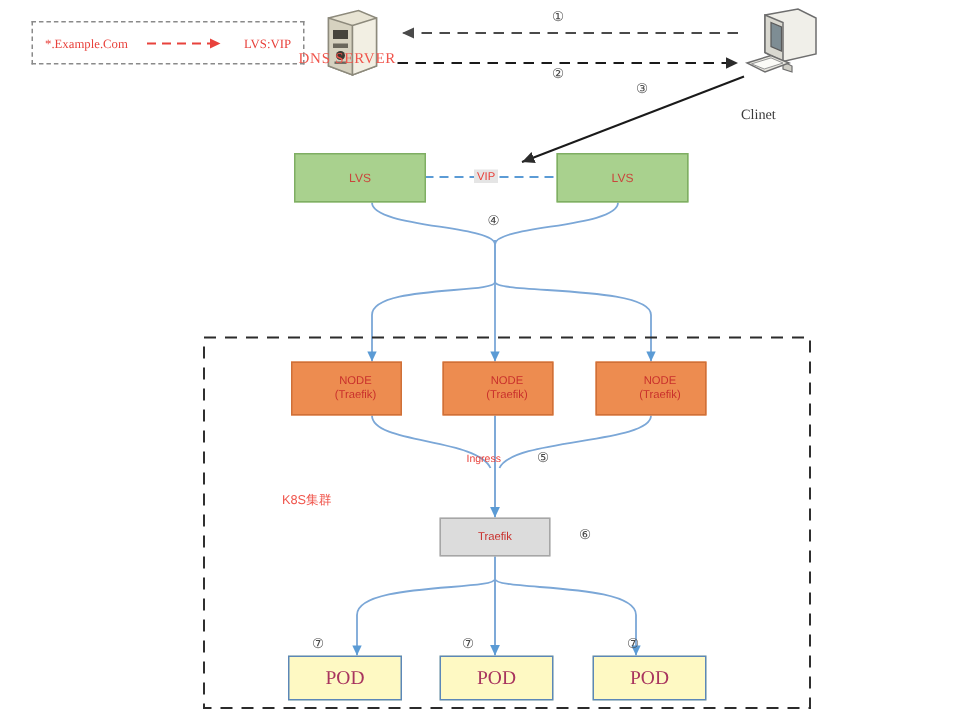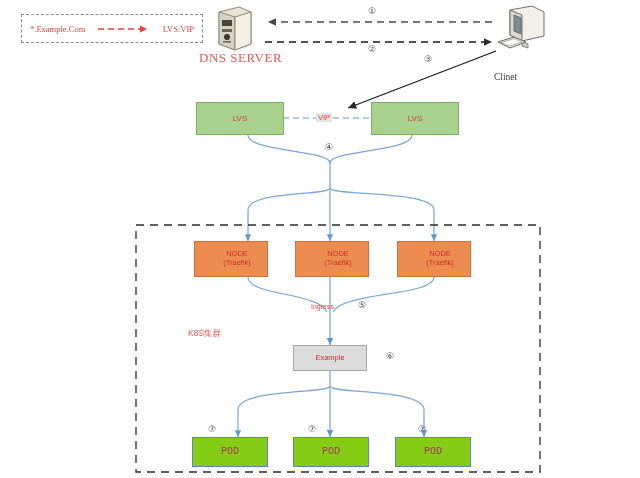--- a/index.html
+++ b/index.html
@@ -52,25 +52,25 @@
     padding-left: 12px;
   }
   .service-box {
     background: #dcdcdc;
     border: 1px solid #a6a6a6;
     color: #c9302c;
     font-family: "Liberation Sans", sans-serif;
     font-size: 7.5px;
   }
   .pod-box {
-    background: #84cc16;
+    background: #fef9c3;
     border: 1px solid #5b87b8;
     color: #a8345e;
-    font-family: Liberation Mono, monospace;
-    font-size: 10px;
+    font-family: Liberation Serif, serif;
+    font-size: 13px;
   }
   .legend-box {
     position: absolute;
     left: 7px;
     top: 14px;
     width: 182px;
     height: 29px;
     box-sizing: border-box;
     border: 1px dashed #8a8a8a;
     display: flex;
@@ -215,21 +215,21 @@
     <svg width="54" height="46" viewBox="0 0 54 46" aria-hidden="true">
       <polygon points="14,6 34,1 46,6 46,38 30,44 14,38" fill="#e8e4d4" stroke="#8d8a7c" stroke-width="1"></polygon>
       <polygon points="14,6 30,11 30,44 14,38" fill="#d6d2c0" stroke="#8d8a7c" stroke-width="1"></polygon>
       <polygon points="30,11 46,6 46,38 30,44" fill="#f2efe3" stroke="#8d8a7c" stroke-width="1"></polygon>
       <rect x="17" y="14" width="10" height="6" fill="#46443c"></rect>
       <rect x="17" y="23" width="10" height="3" fill="#6a675c"></rect>
       <circle cx="22" cy="31" r="3" fill="#3a3832"></circle>
       <rect x="18" y="35" width="8" height="1.6" fill="#6a675c"></rect>
     </svg>
   </div>
-  <div class="plain-label red-label" style="left:199px; top:50px; font-size:13px; letter-spacing:0.5px;">DNS  SERVER</div>
+  <div class="plain-label red-label" style="left:199px; top:34px; font-size:10px; letter-spacing:0.5px;">DNS  SERVER</div>
 
   <div class="icon-holder" style="left:492px; top:4px;">
     <svg width="58" height="52" viewBox="0 0 58 52" aria-hidden="true">
       <polygon points="18,6 40,2 52,8 52,32 30,37 18,31" fill="#f0efe9" stroke="#6e6e6e" stroke-width="1"></polygon>
       <polygon points="18,6 30,11 30,37 18,31" fill="#d9d8d0" stroke="#6e6e6e" stroke-width="1"></polygon>
       <polygon points="22,11 29,14 29,30 22,27" fill="#7e8d94" stroke="#5a5a5a" stroke-width="0.8"></polygon>
       <polygon points="30,37 36,40 36,44 30,42" fill="#cfcec6" stroke="#6e6e6e" stroke-width="0.8"></polygon>
       <polygon points="6,38 22,33 34,38 18,44" fill="#e9e8e1" stroke="#6e6e6e" stroke-width="1"></polygon>
       <polygon points="9,38.6 22,34.6 30,38 17.5,42" fill="#fbfbf7" stroke="#8a8a8a" stroke-width="0.6"></polygon>
     </svg>
@@ -265,21 +265,21 @@
     <span>(Traefik)</span>
   </div>
   <div class="node-box node-k8s" style="left:397px; top:241px; width:74px; height:36px;">
     <span>NODE</span>
     <span>(Traefik)</span>
   </div>
 
   <div class="ingress-label" style="left:311px; top:303px;">Ingress</div>
 
   <div class="node-box service-box" style="left:293px; top:345px; width:74px; height:26px;">
-    <span>Example</span>
+    <span>Traefik</span>
   </div>
 
   <div class="node-box pod-box" style="left:192px; top:437px; width:76px; height:30px;">
     <span>POD</span>
   </div>
   <div class="node-box pod-box" style="left:293px; top:437px; width:76px; height:30px;">
     <span>POD</span>
   </div>
   <div class="node-box pod-box" style="left:395px; top:437px; width:76px; height:30px;">
     <span>POD</span>

